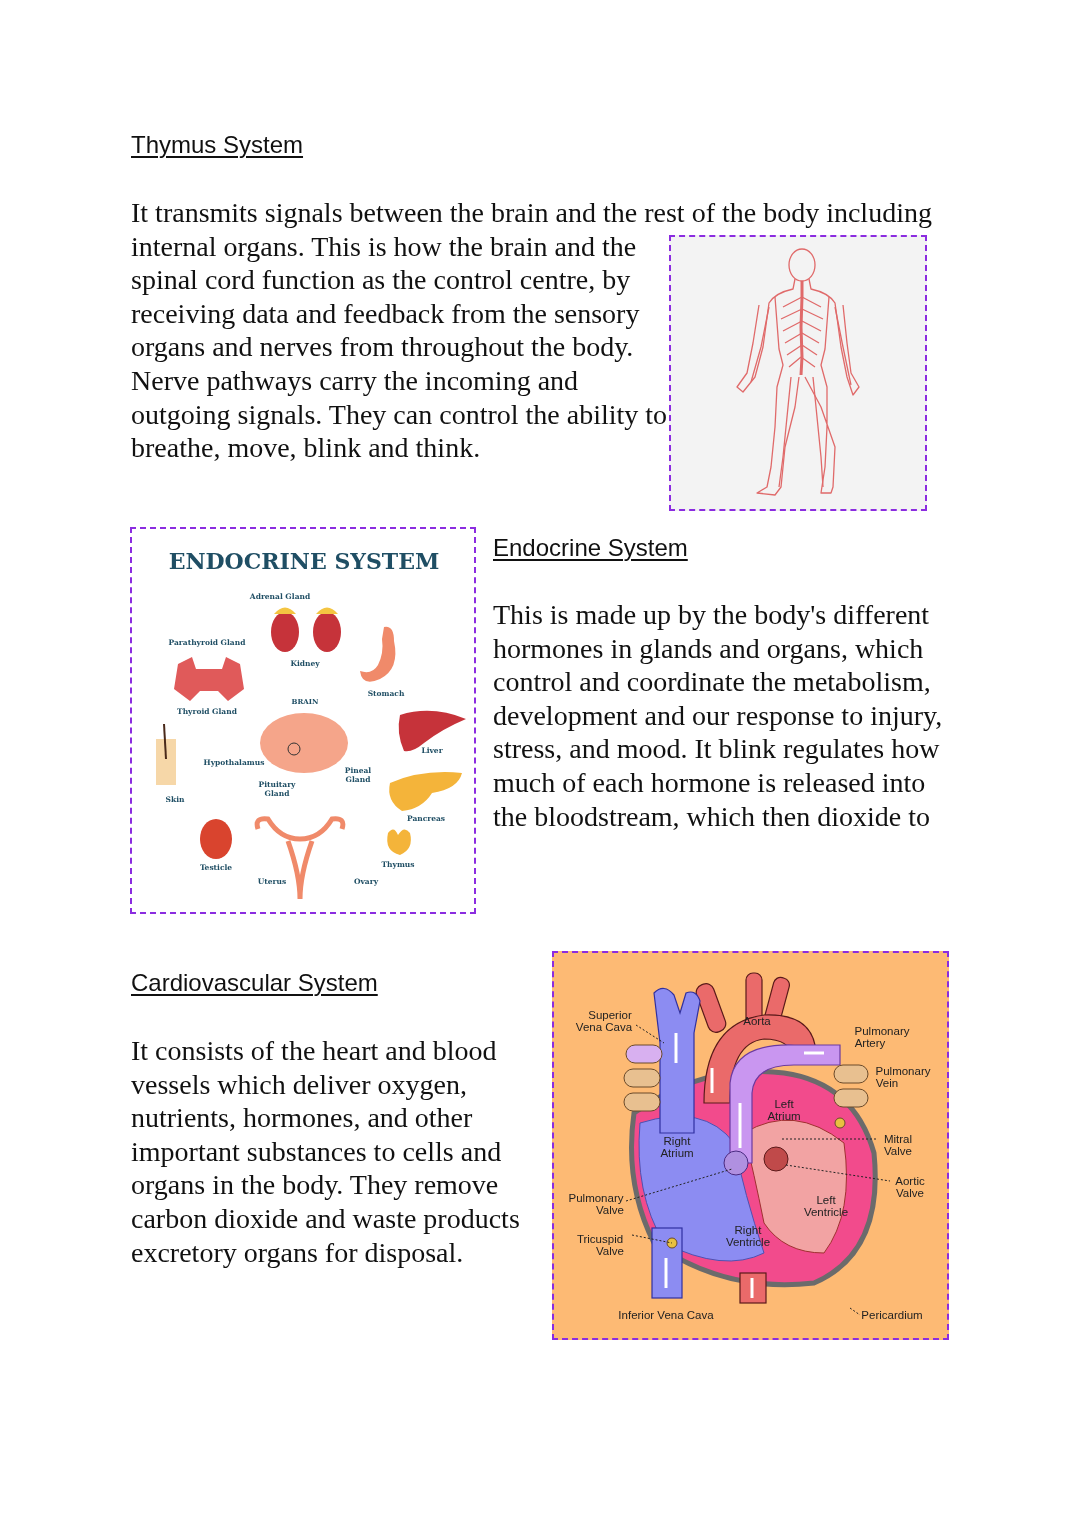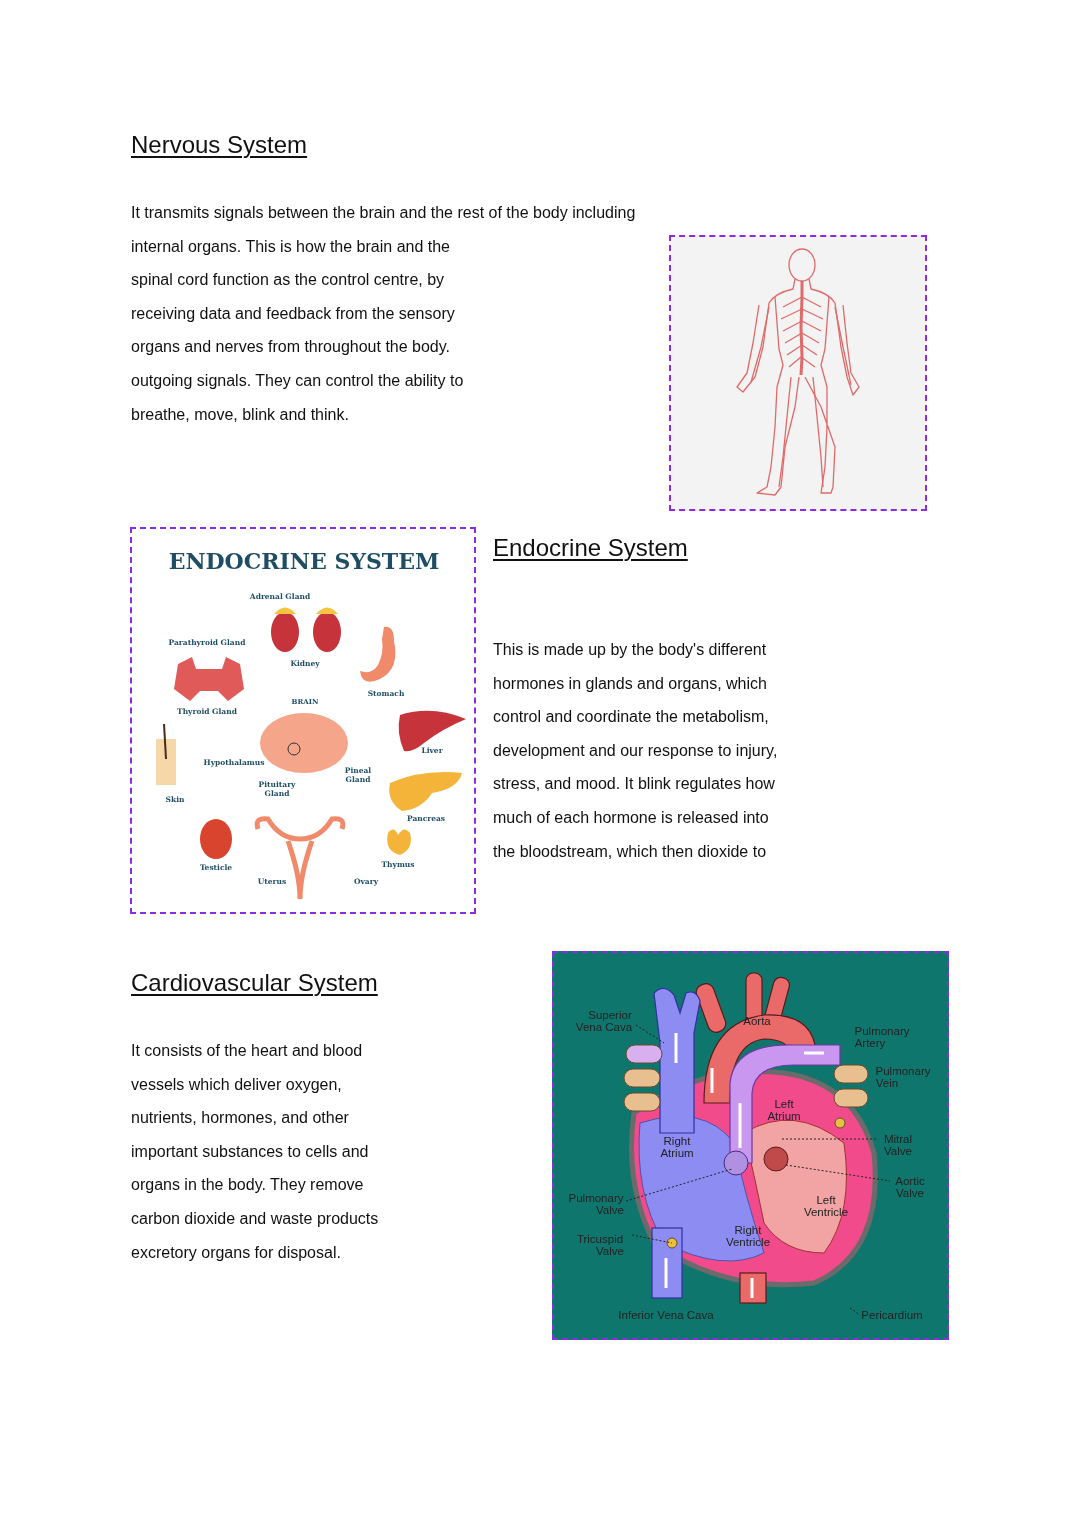--- a/index.html
+++ b/index.html
@@ -1,36 +1,37 @@
 <!DOCTYPE html>
 <html><head>
 <meta charset="utf-8">
 <style>
   html, body { margin:0; padding:0; background:#ffffff; }
   body { width:1080px; height:1525px; position:relative; overflow:hidden;
          font-family:"Liberation Sans", sans-serif; color:#111; }
   .heading { position:absolute; font-size:24px; text-decoration:underline;
              text-underline-offset:3px; text-decoration-thickness:1.5px; white-space:nowrap; }
-  .para { position:absolute; font-size:16px; line-height:33.6px; }
+  .para { position:absolute; font-size:28px; line-height:33.6px;font-family:Liberation Serif, serif; }
   .line { display:block; white-space:nowrap; }
   .frame { position:absolute; border:2px dashed #8b2ce0; box-sizing:border-box; overflow:hidden; }
   svg text { font-family:"Liberation Sans", sans-serif; }
   .serif-lbl { font-family:"DejaVu Serif", serif; font-weight:bold; fill:#1f4e64; }
 </style>
 </head>
 <body>
 
-<div class="heading" style="left:131px; top:131px;">Nervous System</div>
+<div class="heading" style="left:131px; top:131px;">Thymus System</div>
 
 <div class="para" style="left:131px; top:196px;">
   <span class="line">It transmits signals between the brain and the rest of the body including</span>
   <span class="line">internal organs. This is how the brain and the</span>
   <span class="line">spinal cord function as the control centre, by</span>
   <span class="line">receiving data and feedback from the sensory</span>
   <span class="line">organs and nerves from throughout the body.</span>
+  <span class="line">Nerve pathways carry the incoming and</span>
   <span class="line">outgoing signals. They can control the ability to</span>
   <span class="line">breathe, move, blink and think.</span>
 </div>
 
 <div class="frame" style="left:669px; top:235px; width:258px; height:276px; background:#f3f3f3;">
   <svg width="254" height="272" viewBox="0 0 254 272">
     <g fill="none" stroke="#e06a6a" stroke-width="1.3" stroke-linejoin="round">
 
       <ellipse cx="131" cy="28" rx="13" ry="16"></ellipse>
 
@@ -97,21 +98,21 @@
     <text x="140" y="355" text-anchor="middle" font-size="7.5" class="serif-lbl">Uterus</text>
     <text x="234" y="355" text-anchor="middle" font-size="7.5" class="serif-lbl">Ovary</text>
 
     <path d="M256 304 Q262 296 266 306 Q272 296 278 304 Q282 320 268 326 Q252 322 256 304 Z" fill="#f4b43a"></path>
     <text x="266" y="338" text-anchor="middle" font-size="7.5" class="serif-lbl">Thymus</text>
   </svg>
 </div>
 
 <div class="heading" style="left:493px; top:534px;">Endocrine System</div>
 
-<div class="para" style="left:493px; top:598px;margin-top:35px;">
+<div class="para" style="left:493px; top:598px;">
   <span class="line">This is made up by the body's different</span>
   <span class="line">hormones in glands and organs, which</span>
   <span class="line">control and coordinate the metabolism,</span>
   <span class="line">development and our response to injury,</span>
   <span class="line">stress, and mood. It blink regulates how</span>
   <span class="line">much of each hormone is released into</span>
   <span class="line">the bloodstream, which then dioxide to</span>
 </div>
 
 <div class="heading" style="left:131px; top:969px;">Cardiovascular System</div>
@@ -119,21 +120,21 @@
 <div class="para" style="left:131px; top:1034px;">
   <span class="line">It consists of the heart and blood</span>
   <span class="line">vessels which deliver oxygen,</span>
   <span class="line">nutrients, hormones, and other</span>
   <span class="line">important substances to cells and</span>
   <span class="line">organs in the body. They remove</span>
   <span class="line">carbon dioxide and waste products</span>
   <span class="line">excretory organs for disposal.</span>
 </div>
 
-<div class="frame" style="left:552px; top:951px; width:397px; height:389px; background:#0f766e;">
+<div class="frame" style="left:552px; top:951px; width:397px; height:389px; background:#fdba74;">
   <svg width="393" height="385" viewBox="0 0 393 385">
 
     <g fill="#ea6a6a" stroke="#5a1a1a" stroke-width="1.2">
       <rect x="148" y="30" width="18" height="50" rx="8" transform="rotate(-20 157 55)"></rect>
       <rect x="192" y="20" width="16" height="60" rx="7"></rect>
       <rect x="214" y="24" width="16" height="56" rx="7" transform="rotate(15 222 52)"></rect>
     </g>
 
     <path d="M80 160 Q70 230 100 290 Q170 340 260 330 Q330 300 320 200 Q300 130 230 120 Q150 110 80 160 Z" fill="#f24b8c" stroke="#6b6b6b" stroke-width="5"></path>
 

